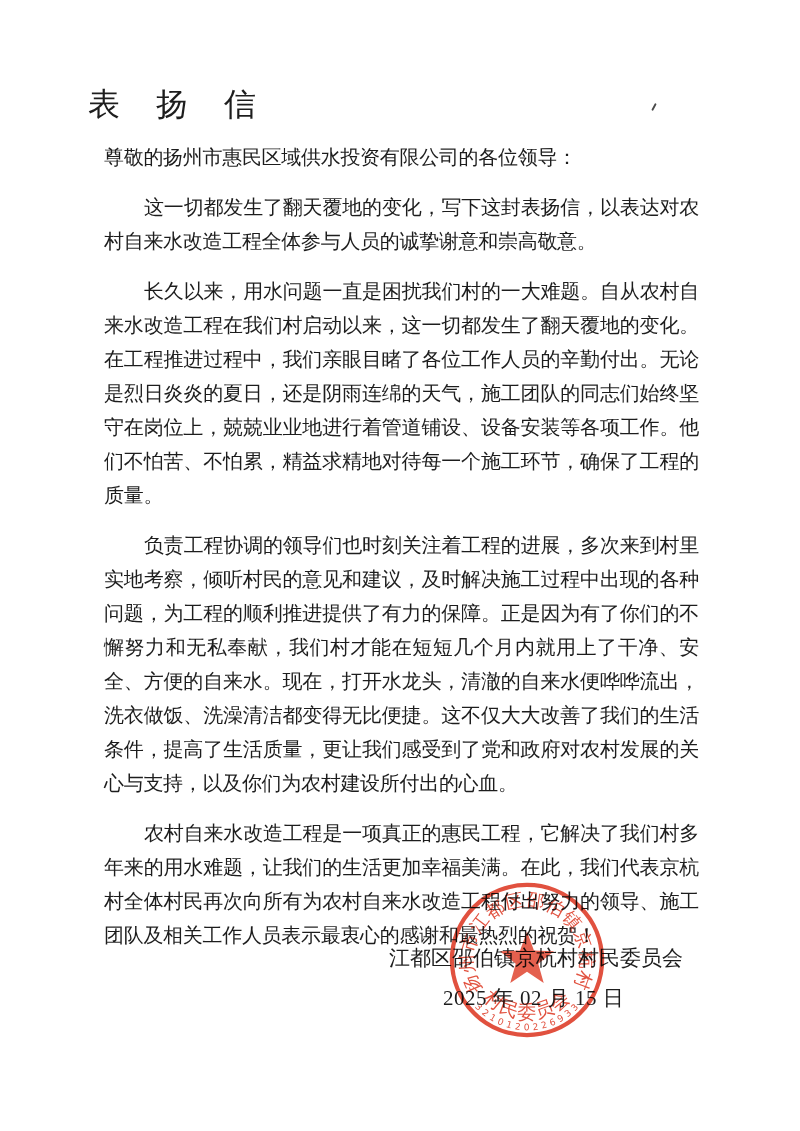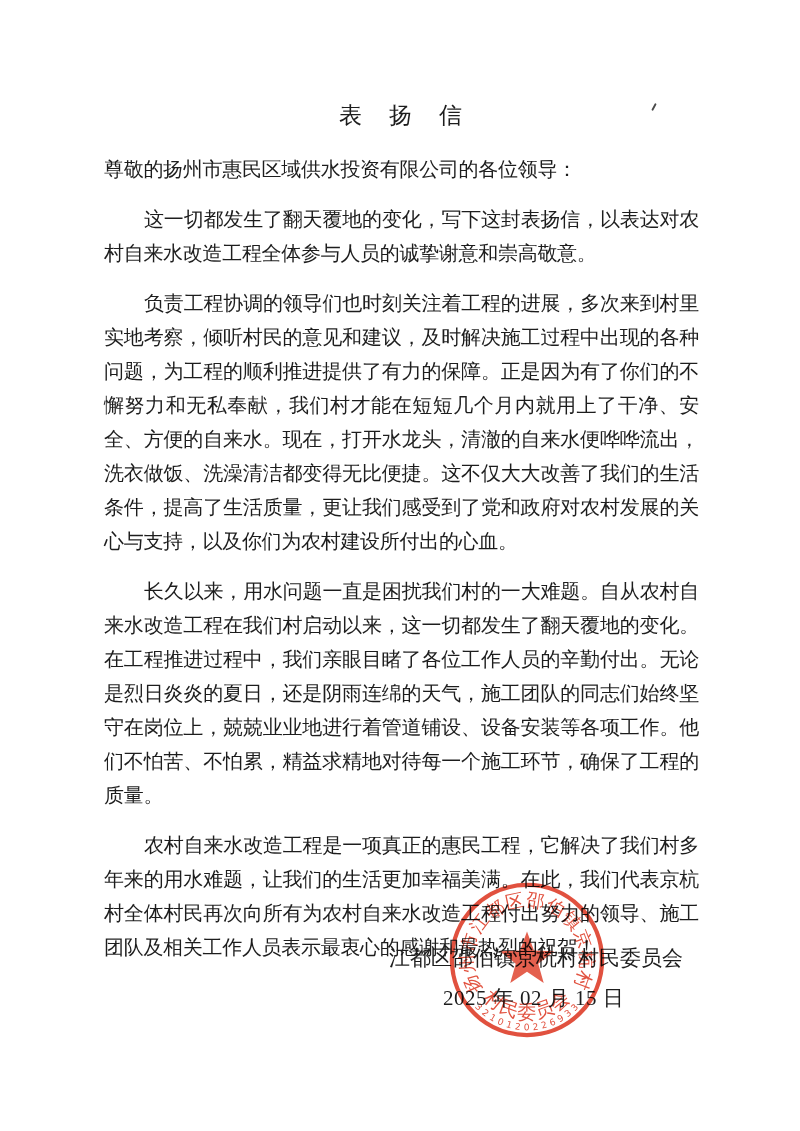--- a/index.html
+++ b/index.html
@@ -11,26 +11,25 @@
     position: relative;
     overflow: hidden;
   }
   .page { position: absolute; inset: 0; }
   .doc {
     position: absolute;
     left: 88px; top: 84px;
     width: 627px;
   }
   .title {
-    text-align: center;
-    font-size: 23px;
+    font-size: 32px;
     font-weight: normal;
     letter-spacing: 2px;
     height: 40px; line-height: 40px;
-    margin: 12px 0 2px 0;
+    margin: 0 0 2px 0;
   }
   .bodytext p {
     margin: 16px;
     font-size: 20px;
     line-height: 34px;
     letter-spacing: -0.3px;
     text-align: justify;
     text-justify: inter-character;
     text-indent: 2em;
   }
@@ -69,22 +68,22 @@
 </head>
 <body>
 
 <div class="page">
 
   <div class="doc">
     <h1 class="title">表　扬　信</h1>
     <div class="bodytext">
       <p class="salutation">尊敬的扬州市惠民区域供水投资有限公司的各位领导：</p>
       <p>这一切都发生了翻天覆地的变化，写下这封表扬信，以表达对农村自来水改造工程全体参与人员的诚挚谢意和崇高敬意。</p>
+      <p>长久以来，用水问题一直是困扰我们村的一大难题。自从农村自来水改造工程在我们村启动以来，这一切都发生了翻天覆地的变化。在工程推进过程中，我们亲眼目睹了各位工作人员的辛勤付出。无论是烈日炎炎的夏日，还是阴雨连绵的天气，施工团队的同志们始终坚守在岗位上，兢兢业业地进行着管道铺设、设备安装等各项工作。他们不怕苦、不怕累，精益求精地对待每一个施工环节，确保了工程的质量。</p>
       <p>负责工程协调的领导们也时刻关注着工程的进展，多次来到村里实地考察，倾听村民的意见和建议，及时解决施工过程中出现的各种问题，为工程的顺利推进提供了有力的保障。正是因为有了你们的不懈努力和无私奉献，我们村才能在短短几个月内就用上了干净、安全、方便的自来水。现在，打开水龙头，清澈的自来水便哗哗流出，洗衣做饭、洗澡清洁都变得无比便捷。这不仅大大改善了我们的生活条件，提高了生活质量，更让我们感受到了党和政府对农村发展的关心与支持，以及你们为农村建设所付出的心血。</p>
-      <p>长久以来，用水问题一直是困扰我们村的一大难题。自从农村自来水改造工程在我们村启动以来，这一切都发生了翻天覆地的变化。在工程推进过程中，我们亲眼目睹了各位工作人员的辛勤付出。无论是烈日炎炎的夏日，还是阴雨连绵的天气，施工团队的同志们始终坚守在岗位上，兢兢业业地进行着管道铺设、设备安装等各项工作。他们不怕苦、不怕累，精益求精地对待每一个施工环节，确保了工程的质量。</p>
       <p>农村自来水改造工程是一项真正的惠民工程，它解决了我们村多年来的用水难题，让我们的生活更加幸福美满。在此，我们代表京杭村全体村民再次向所有为农村自来水改造工程付出努力的领导、施工团队及相关工作人员表示最衷心的感谢和最热烈的祝贺！</p>
     </div>
   </div>
 
   <div class="speck"></div>
 
   <div class="signature">江都区邵伯镇京杭村村民委员会</div>
   <div class="dateline">2025 年 02 月 15 日</div>
 
   <svg class="stamp" viewBox="0 0 200 200" xmlns="http://www.w3.org/2000/svg">

